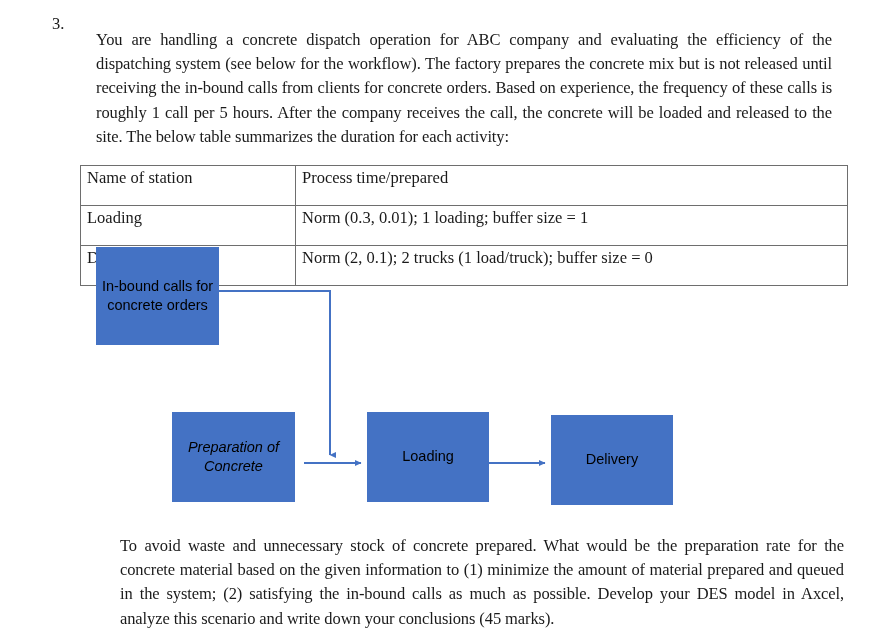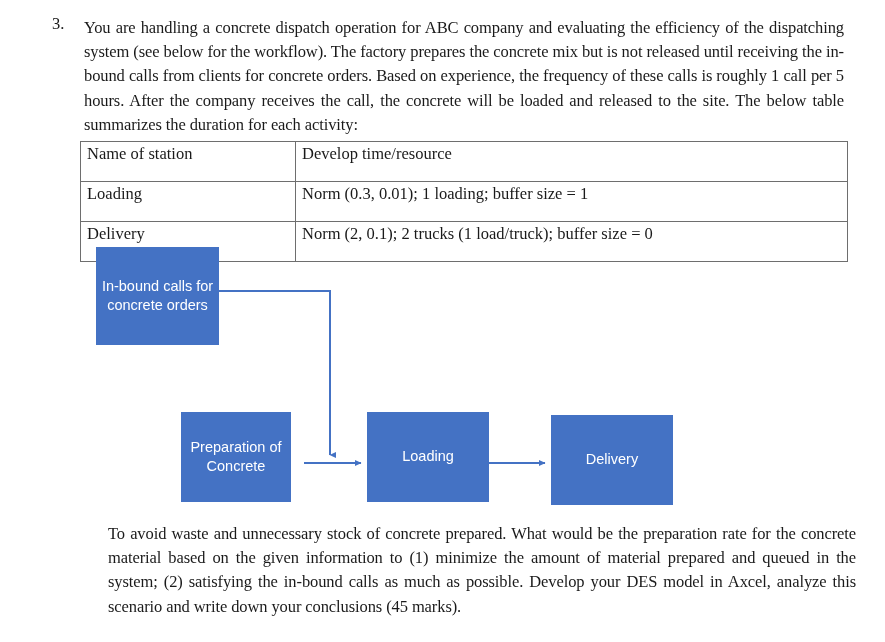--- a/index.html
+++ b/index.html
@@ -35,21 +35,21 @@
     box-sizing: border-box;
   }
   .q-body {
     flex: 1 1 auto;
   }
   .para {
     font-size: 16.5px;
     line-height: 24.2px;
     text-align: justify;
     text-justify: inter-word;
-    margin: 4px;
+    margin: 16px;
     letter-spacing: -0.1px;
   }
 
   
   .station-table {
     margin-top: 3px;
     border-collapse: collapse;
     width: 743px;
     table-layout: fixed;
     background: #ffffff;
@@ -70,42 +70,43 @@
   .diagram {
     position: absolute;
     left: 0;
     top: 228px;
     width: 885px;
     height: 290px;
   }
   .flow-box {
     position: absolute;
     background: #4472C4;
-    color: #ffffff;
+    color: #000000;
     font-family: "Liberation Sans", sans-serif;
     font-size: 14.5px;
     line-height: 19.5px;
     text-align: center;
     display: flex;
     align-items: center;
     justify-content: center;
     box-sizing: border-box;
     padding: 2px 0;
   }
   #box-inbound {
     left: 96px;
     top: 19px;
     width: 123px;
     height: 98px;
   }
   #box-prep {
-    left: 181px;
+    left: 172px;
     top: 184px;
-    width: 110px;
+    width: 123px;
     height: 90px;
+    font-style: italic;
   }
   #box-loading {
     left: 367px;
     top: 184px;
     width: 122px;
     height: 90px;
   }
   #box-delivery {
     left: 551px;
     top: 187px;
@@ -135,21 +136,21 @@
 <div class="question">
   <div class="q-number">3.</div>
   <div class="q-body">
 
     <p class="para">You are handling a concrete dispatch operation for ABC company and evaluating the efficiency of the dispatching system (see below for the workflow). The factory prepares the concrete mix but is not released until receiving the in-bound calls from clients for concrete orders. Based on experience, the frequency of these calls is roughly 1 call per 5 hours. After the company receives the call, the concrete will be loaded and released to the site. The below table summarizes the duration for each activity:</p>
 
     <table class="station-table">
       <tbody>
         <tr>
           <td class="col-name">Name of station</td>
-          <td class="col-proc">Develop time/resource</td>
+          <td class="col-proc">Process time/prepared</td>
         </tr>
         <tr>
           <td class="col-name">Loading</td>
           <td class="col-proc">Norm (0.3, 0.01); 1 loading; buffer size = 1</td>
         </tr>
         <tr>
           <td class="col-name">Delivery</td>
           <td class="col-proc">Norm (2, 0.1); 2 trucks (1 load/truck); buffer size = 0</td>
         </tr>
       </tbody>

